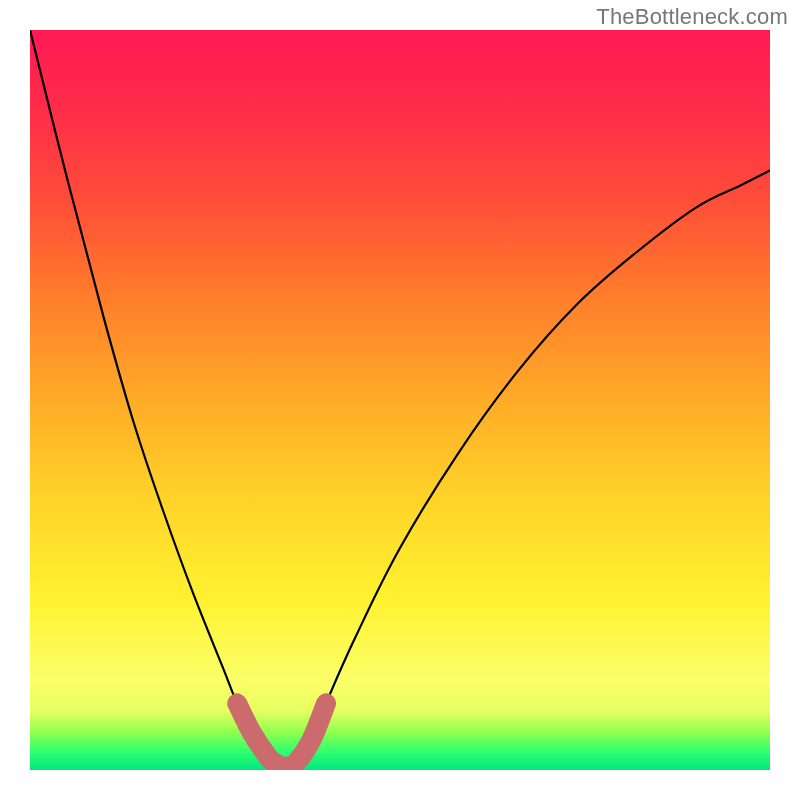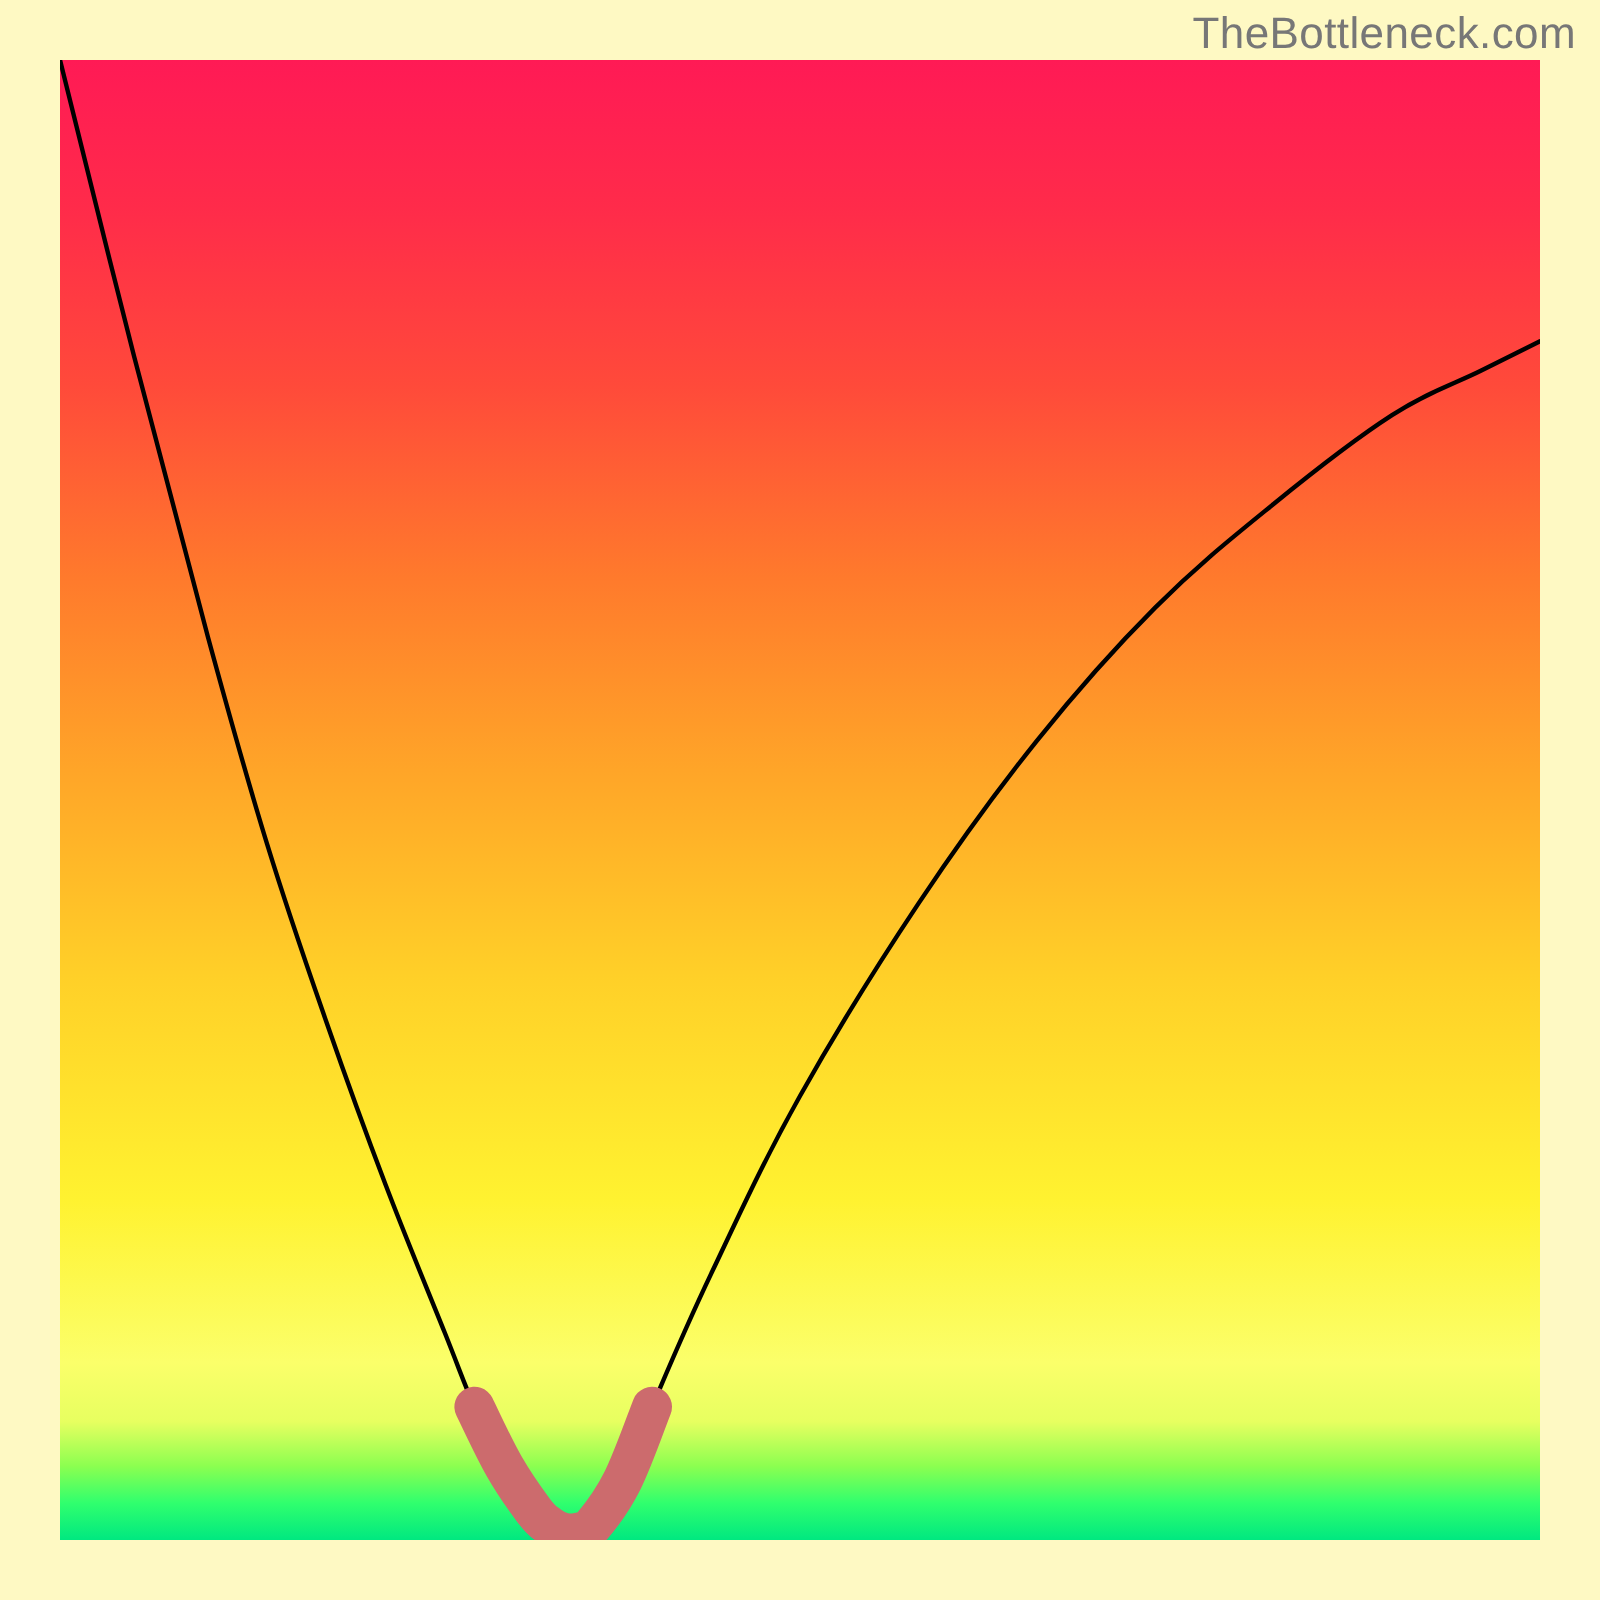--- a/index.html
+++ b/index.html
@@ -10,21 +10,21 @@
     background: #000;
     position: relative;
     font-family: Arial, Helvetica, sans-serif;
   }
   .frame {
     position: absolute;
     top: 0;
     left: 0;
     width: 800px;
     height: 800px;
-    background: #fef9c3;
+    background: #ffffff;
     text-decoration: underline;
   }
   .plot-area {
     position: absolute;
     top: 30px;
     left: 30px;
     width: 740px;
     height: 740px;
     overflow: hidden;
   }

